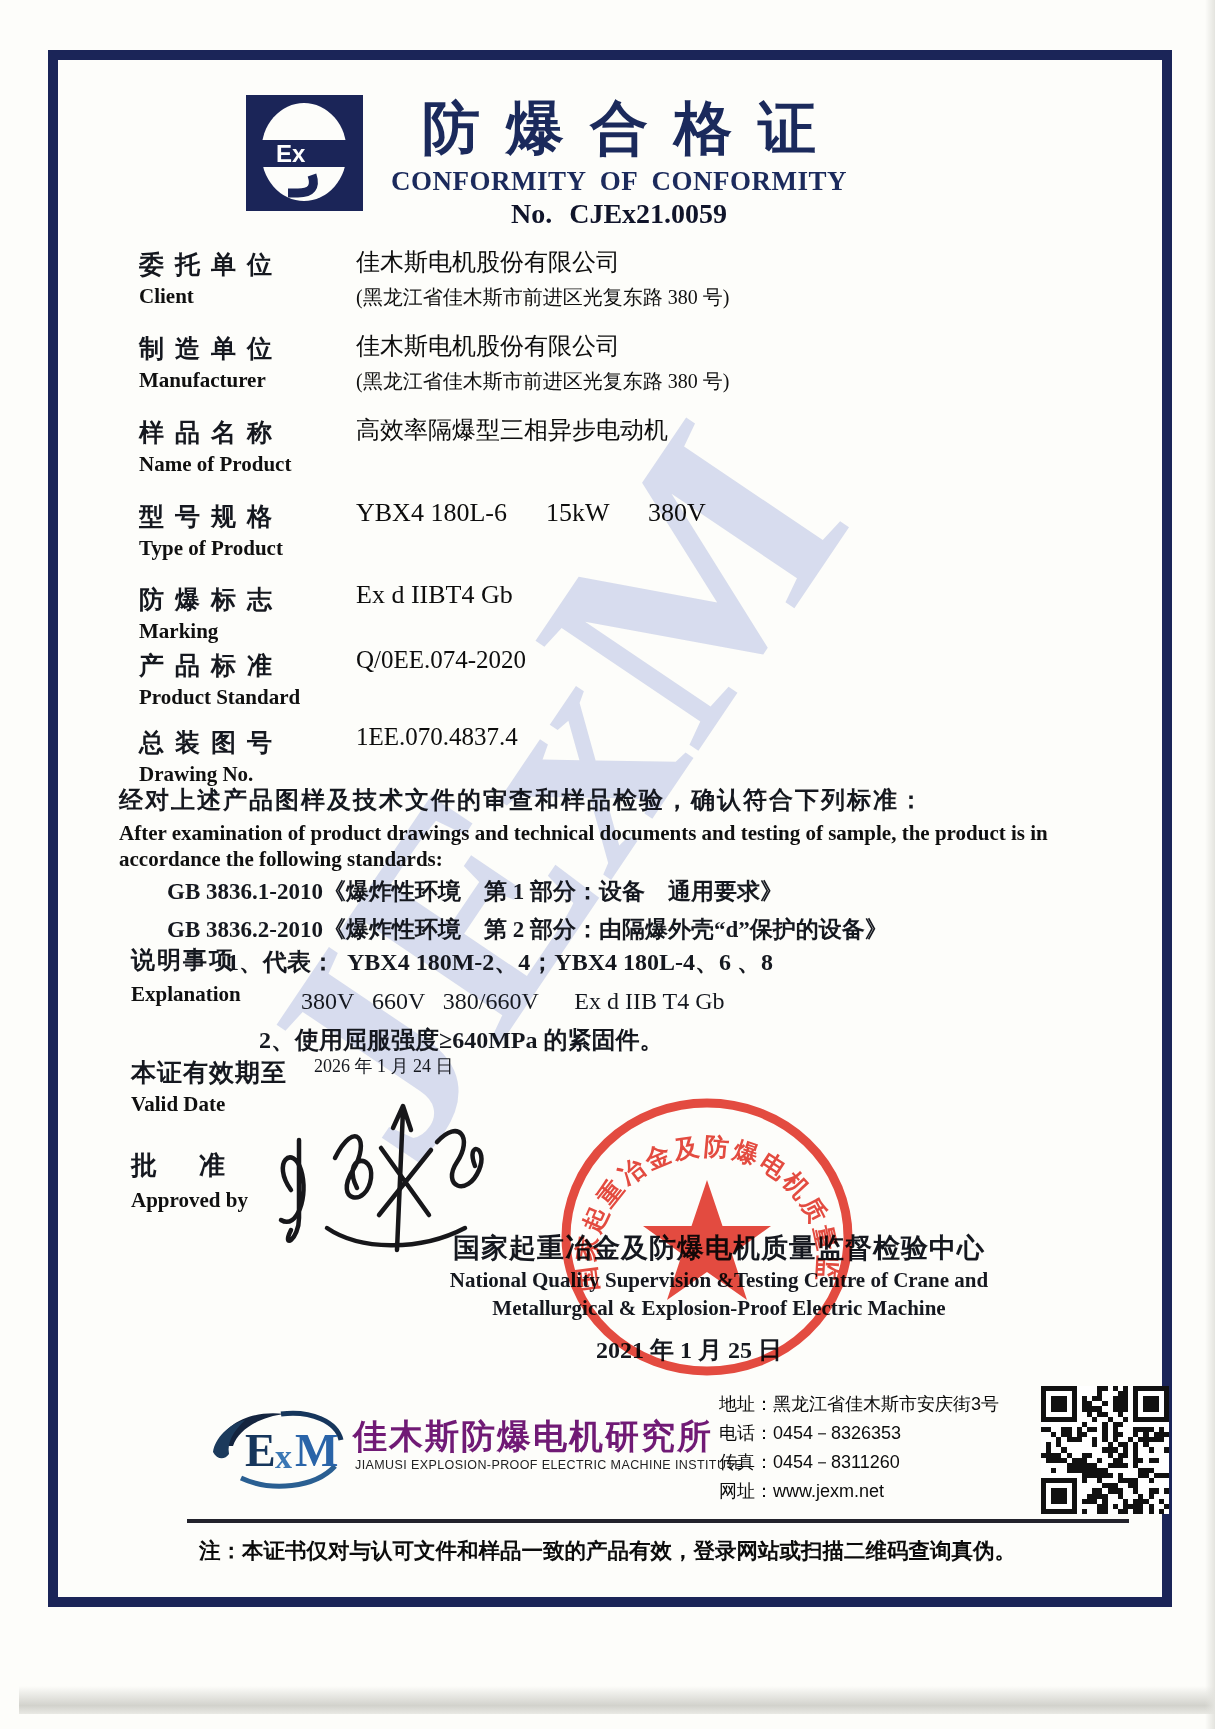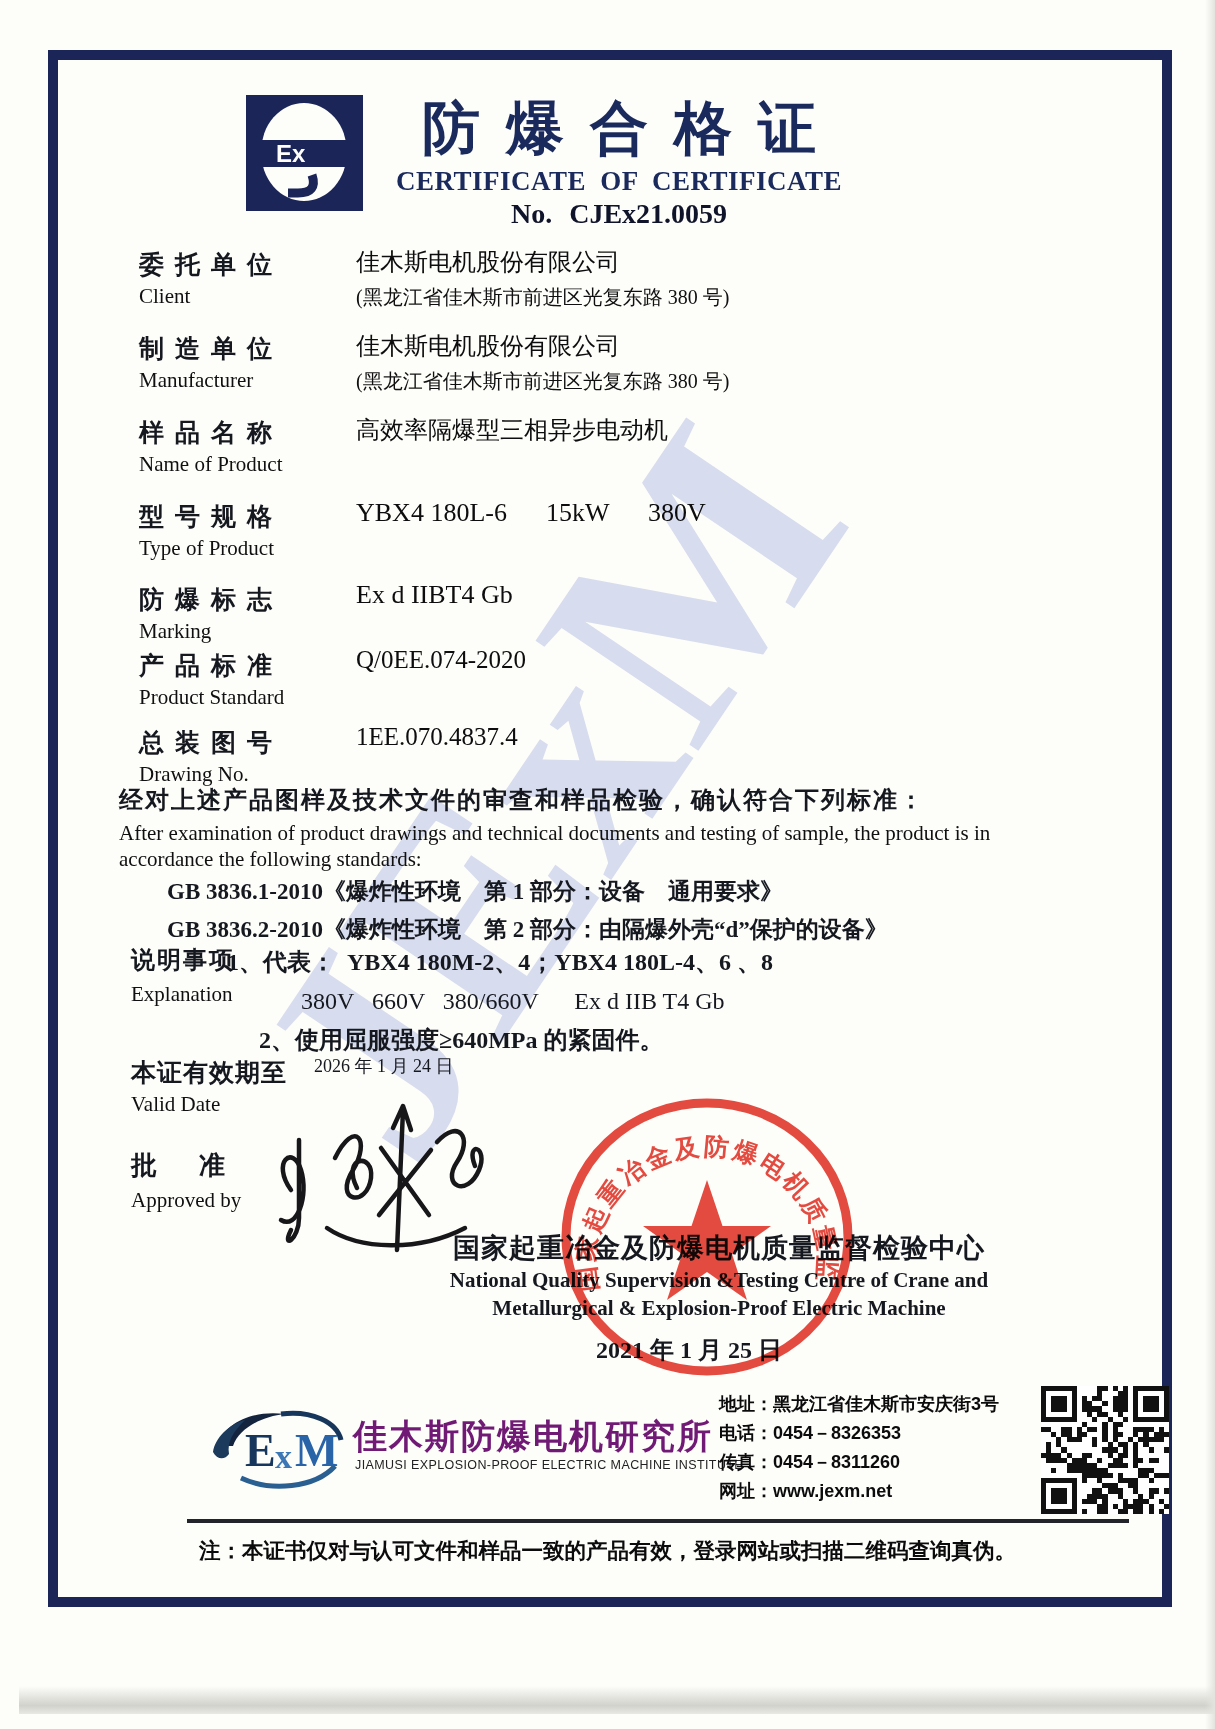--- a/index.html
+++ b/index.html
@@ -1,18 +1,18 @@
 <!DOCTYPE html>
 <html><head>
 <meta charset="utf-8">
 <style>
   html,body{margin:0;padding:0;background:#ffffff;}
   .page{position:relative;width:1215px;height:1729px;background:#fdfdfa;overflow:hidden;
         font-family:"Liberation Serif","DejaVu Serif",serif;color:#15181f;}
-  .serif{font-family:"Liberation Serif","DejaVu Serif",serif;}
+  .serif{font-family:"Liberation Serif","DejaVu Serif",serif;font-weight:bold;}
   .sans{font-family:"Liberation Sans","DejaVu Sans",sans-serif;}
   .abs{position:absolute;margin-left:19px;}
   .prewrap{white-space:pre-wrap;}
   .frame{position:absolute;left:48px;top:50px;width:1124px;height:1557px;
          border:10px solid #1b2558;box-sizing:border-box;z-index:1;}
   .watermark{position:absolute;left:110px;top:400px;width:880px;height:780px;
              display:flex;align-items:center;justify-content:center;z-index:0;
              transform:rotate(-56deg);pointer-events:none;}
   .watermark span{font-size:300px;font-weight:bold;color:rgba(178,188,226,0.5);
                   font-family:"Liberation Serif",serif;letter-spacing:2px;}
@@ -50,21 +50,21 @@
           letter-spacing:1px;z-index:2;}
   .org-en1{left:400px;top:1268px;width:600px;text-align:center;font-size:21px;font-weight:bold;z-index:2;}
   .org-en2{left:400px;top:1296px;width:600px;text-align:center;font-size:21px;font-weight:bold;z-index:2;}
   .issue-date{left:420px;top:1334px;width:500px;text-align:center;font-size:24px;font-weight:bold;z-index:2;}
   .seal{left:540px;top:1096px;width:296px;height:286px;z-index:5;opacity:0.88;mix-blend-mode:multiply;}
   
   .f-logo{left:192px;top:1408px;width:135px;height:82px;z-index:2;}
   .inst-cn{left:334px;top:1414px;font-size:34px;font-weight:bold;letter-spacing:2px;color:#701a75;z-index:2;}
   .inst-en{left:336px;top:1458px;font-size:12.5px;font-weight:normal;color:#222;letter-spacing:0.4px;z-index:2;}
   .contact{left:700px;top:1390px;z-index:2;}
-  .contact div{font-size:18px;font-weight:bold;line-height:29px;color:#0b0b0b;}
+  .contact div{font-size:18px;font-weight:normal;line-height:29px;color:#0b0b0b;}
   .qr{left:1022px;top:1386px;width:128px;height:128px;z-index:2;background:#fff;}
   .divider{left:168px;top:1519px;width:942px;height:4px;background:#23232c;z-index:2;}
   .note{left:180px;top:1536px;width:880px;font-size:21.5px;font-weight:bold;color:#0b0b0b;z-index:2;}
   .page-shadow{left:0;top:1686px;width:100%;height:28px;z-index:6;
                background:linear-gradient(#fdfdfa00,#d2d2cc 70%,#e9e9e4);}
   .edge-right{right:0;top:0;width:10px;height:100%;z-index:6;
               background:linear-gradient(to left,#e4e4df,#fdfdfa00);}
 </style>
 </head>
 <body>
@@ -81,21 +81,21 @@
     <svg width="117" height="116" viewBox="0 0 117 116">
       <rect x="0" y="0" width="117" height="116" fill="#1b2558"></rect>
       <ellipse cx="58" cy="57" rx="43" ry="49" fill="#fdfdfa"></ellipse>
       <rect x="0" y="45" width="117" height="27" fill="#1b2558"></rect>
       <path d="M66 80 q6 18 -14 18 l-10 0" stroke="#1b2558" stroke-width="9" fill="none"></path>
       <text x="30" y="67" font-size="24" font-weight="bold" fill="#ffffff" font-family="Liberation Sans, sans-serif">Ex</text>
     </svg>
   </div>
 
   <div class="abs title-cn">防爆合格证</div>
-  <div class="abs title-en serif">CERTIFICATE OF CERTIFICATE</div>
+  <div class="abs title-en serif">CONFORMITY OF CONFORMITY</div>
   <div class="abs cert-no serif">No.  CJEx21.0059</div>
 
   <div class="abs flabel-cn" style="top:248px">委托单位</div>
   <div class="abs flabel-en serif" style="top:284px">Client</div>
   <div class="abs fvalue" style="top:246px">佳木斯电机股份有限公司</div>
   <div class="abs faddr" style="top:284px">(黑龙江省佳木斯市前进区光复东路 380 号)</div>
 
   <div class="abs flabel-cn" style="top:332px">制造单位</div>
   <div class="abs flabel-en serif" style="top:368px">Manufacturer</div>
   <div class="abs fvalue" style="top:330px">佳木斯电机股份有限公司</div>

